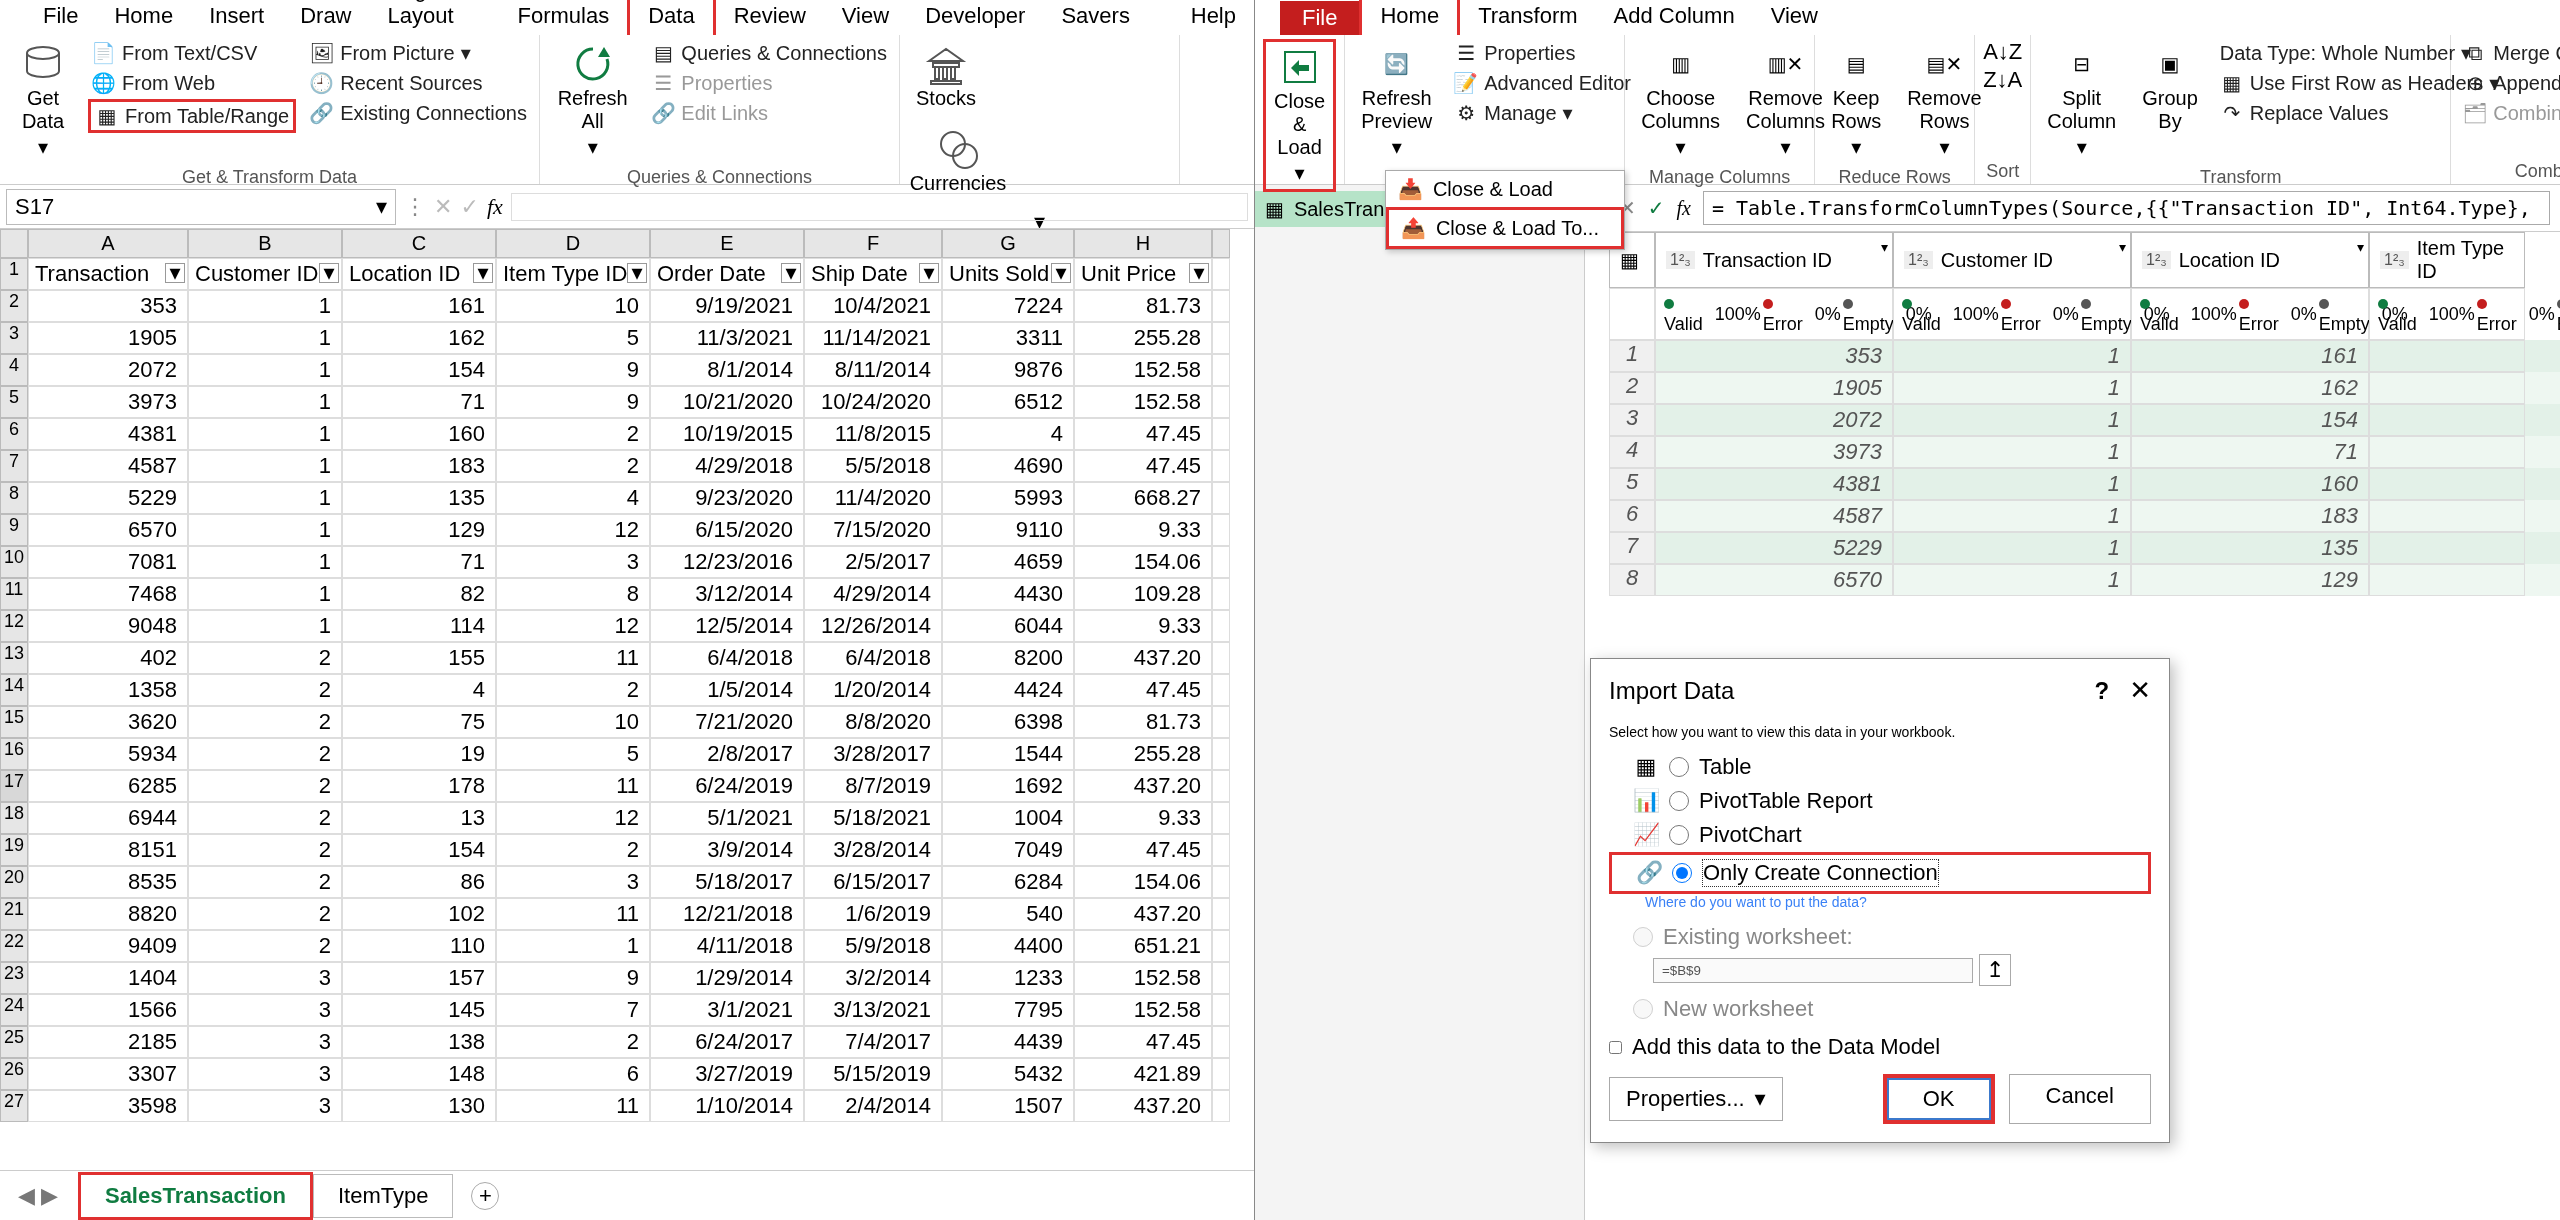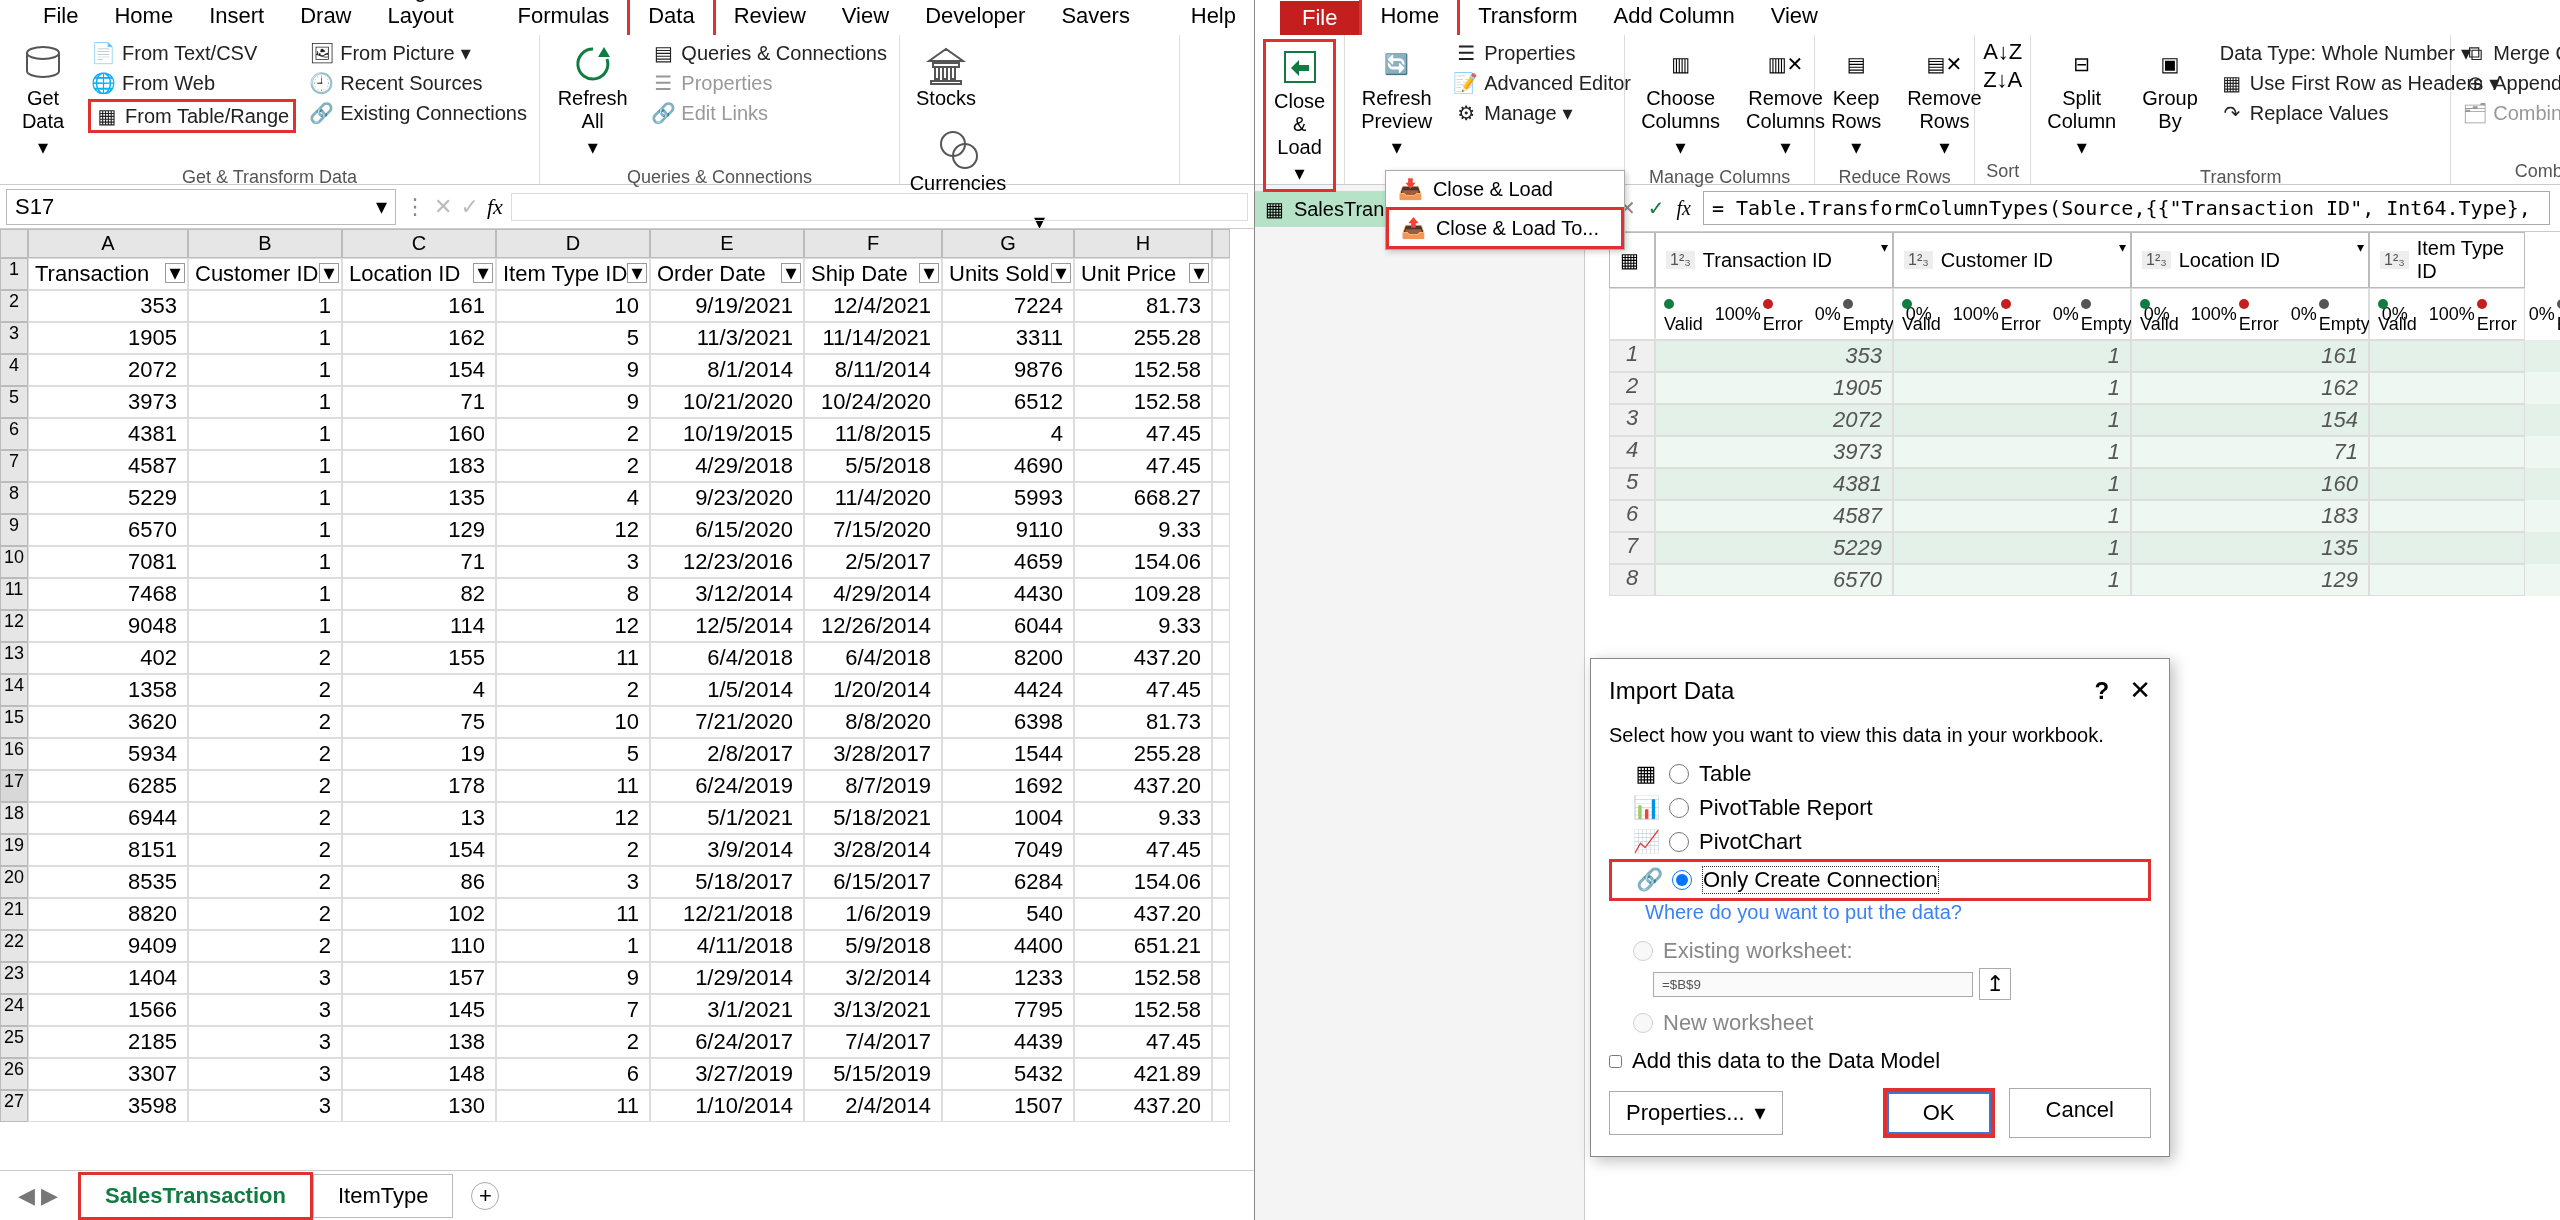--- a/index.html
+++ b/index.html
@@ -83,21 +83,21 @@
 .pq-data-row .idx { width:46px; border:1px solid #ddd; text-align:center; background:#f0f0f0; font-style: italic; color:#555;}
 .pq-data-row .pcell { border:1px solid #ddd; padding:2px 10px; text-align:right; font-style: italic; color:#555;}
 .pq-data-row.odd { background:#eef7f1;}
 .pq-data-row.even { background:#e3f1e8;}
 
 
 .dialog { position:absolute; left:1590px; top:658px; width: 580px; background:#fff; border:1px solid #888; box-shadow: 4px 4px 14px rgba(0,0,0,.25); padding: 16px 18px 18px 18px; }
 .dialog-title { display:flex; justify-content:space-between; align-items:center; font-size:24px; margin-bottom:18px;}
 .dialog-help { font-weight:bold; }
 .dialog-close { font-size:26px; cursor:pointer;}
-.dialog-text { font-size: 20px; margin-bottom: 10px;}
+.dialog-text { font-size: 14px; margin-bottom: 10px;}
 .opt { display:flex; align-items:center; gap:10px; padding:4px 0 4px 24px; font-size:22px;}
 .opt .opt-icon { width:26px; text-align:center;}
 .opt.hl { border: 3px solid #e03030; }
 .opt.disabled { color:#888;}
 .opt input[type=radio] { width:20px; height:20px;}
 .dialog-sub { margin-left: 44px; }
 .dialog-sub input.wsref { width: 320px; border:1px solid #aaa; padding:4px 8px; }
 .chk-row { display:flex; align-items:center; gap:10px; padding: 8px 0 14px 0; font-size:22px; }
 .dialog-btns { display:flex; justify-content:space-between; align-items:center; }
 .props-btn { border:1px solid #aaa; padding: 8px 16px; display:flex; align-items:center; gap:10px; font-size:22px;}
@@ -269,21 +269,21 @@
             <div class="cell wH">Unit Price<span class="filter-btn">▾</span></div>
             <div class="cell wI"></div>
           </div>
           <div class="row">
             <div class="rowh">2</div>
             <div class="cell wA">353</div>
             <div class="cell wB">1</div>
             <div class="cell wC">161</div>
             <div class="cell wD">10</div>
             <div class="cell wE">9/19/2021</div>
-            <div class="cell wF">12/4/2021</div>
+            <div class="cell wF">10/4/2021</div>
             <div class="cell wG">7224</div>
             <div class="cell wH">81.73</div>
             <div class="cell wI"></div>
           </div>
           <div class="row">
             <div class="rowh">3</div>
             <div class="cell wA">1905</div>
             <div class="cell wB">1</div>
             <div class="cell wC">162</div>
             <div class="cell wD">5</div>

